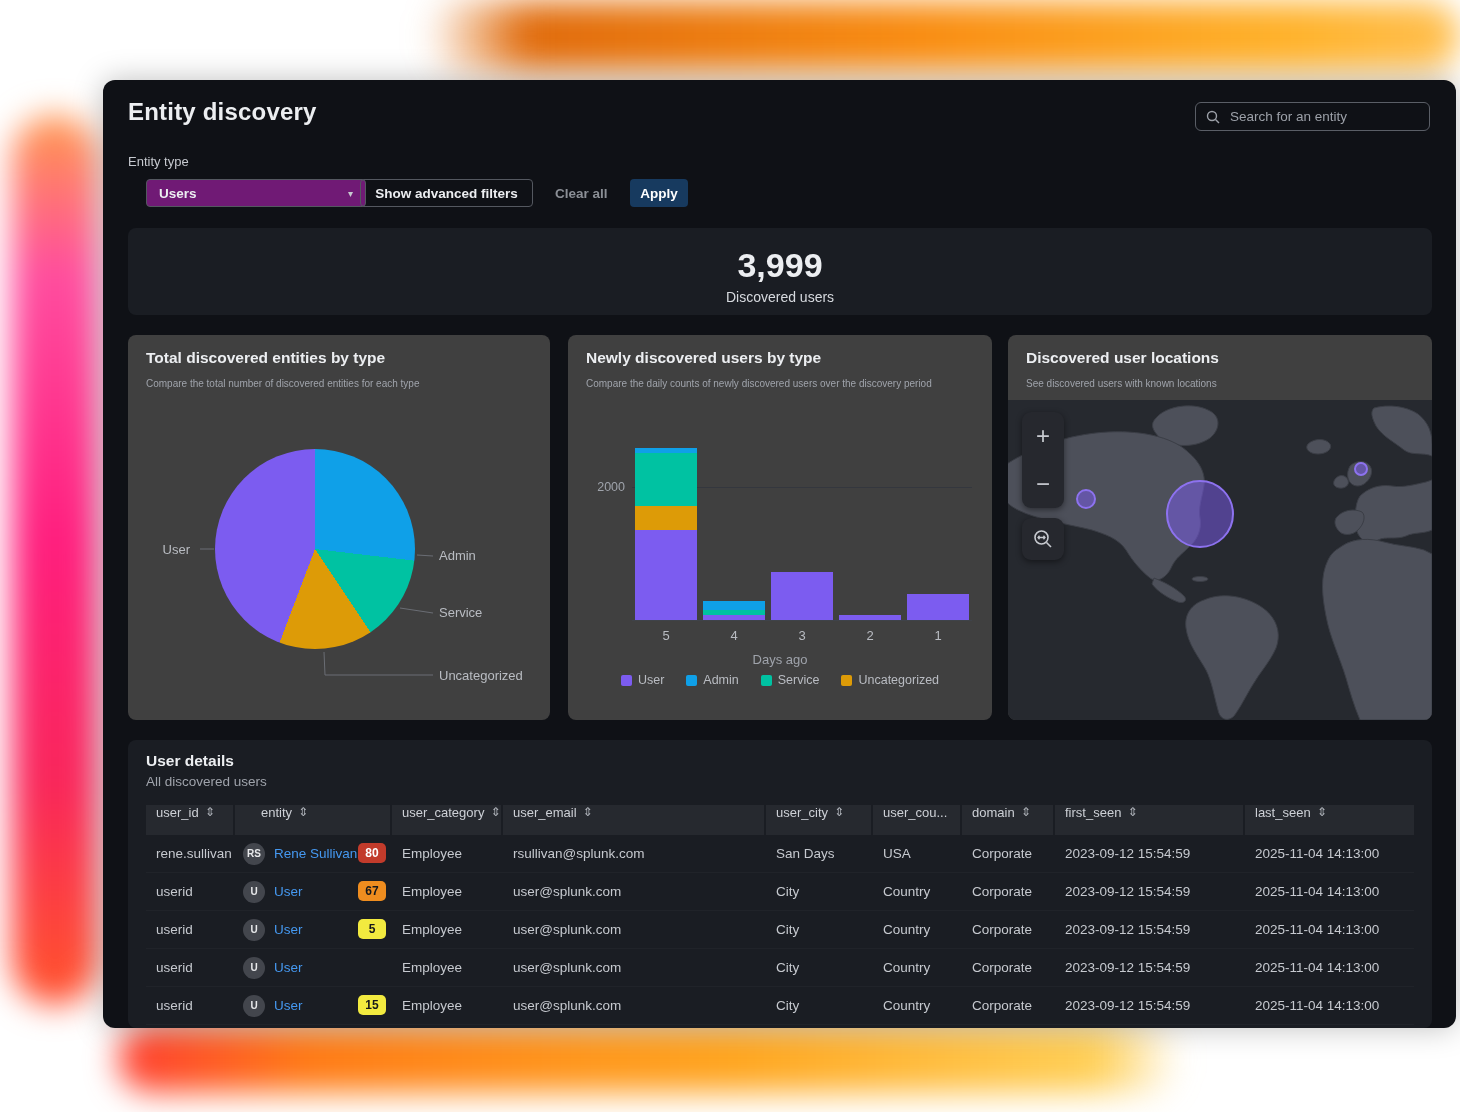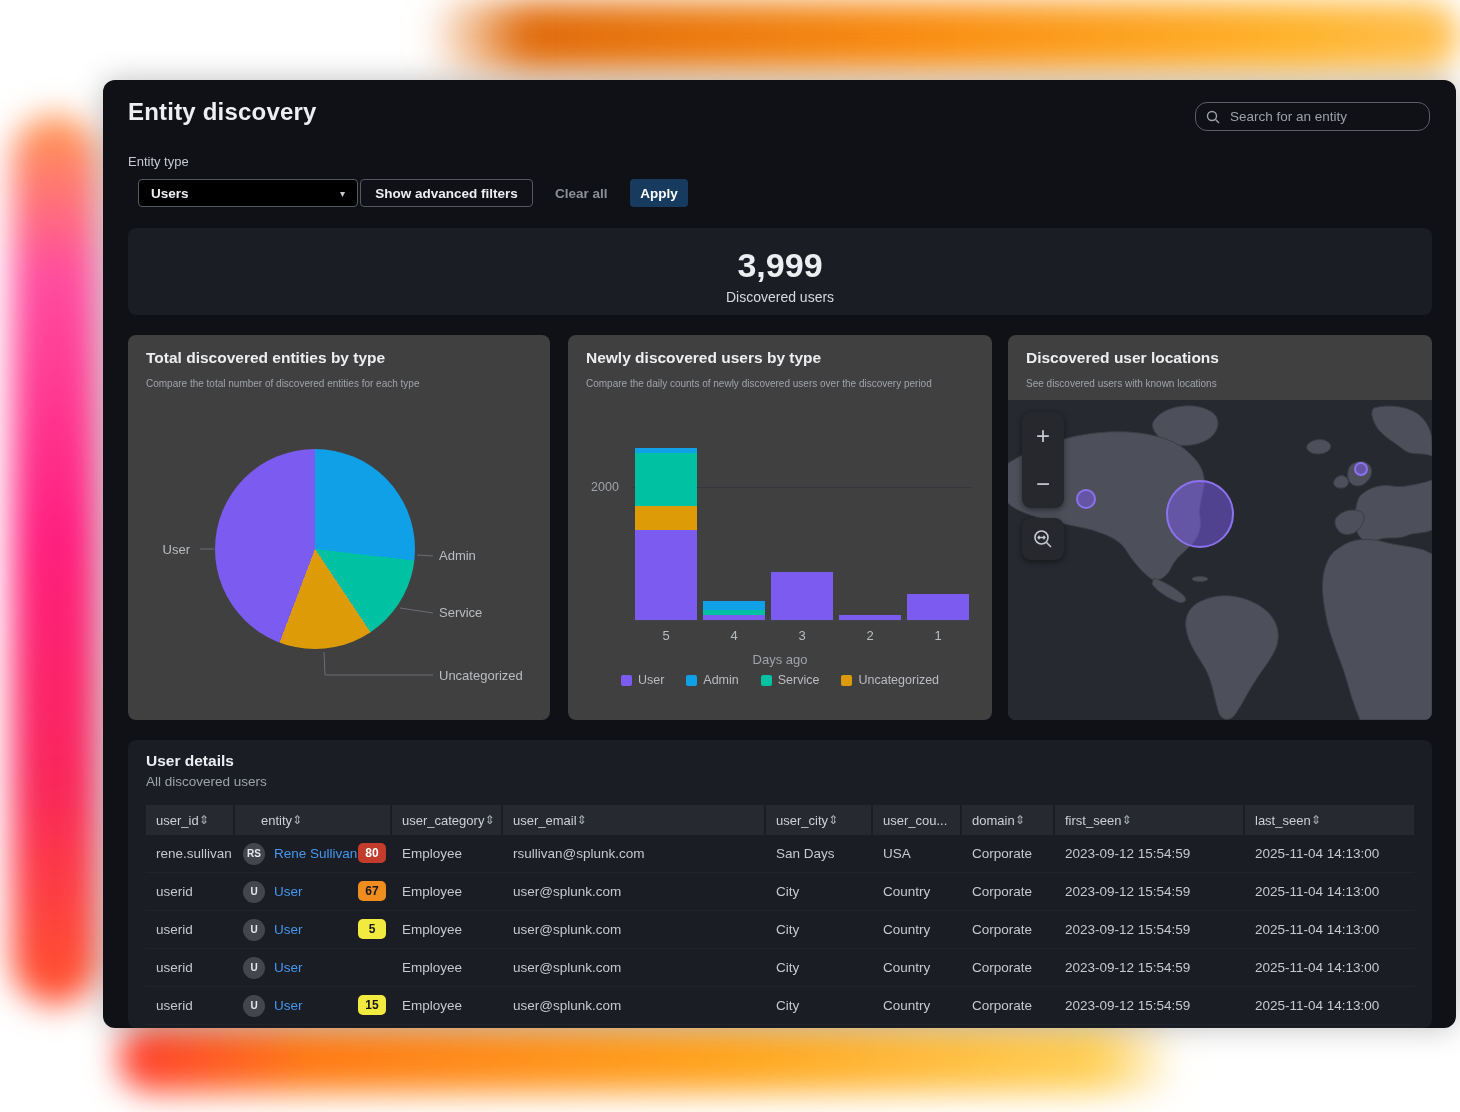--- a/index.html
+++ b/index.html
@@ -11,29 +11,29 @@
     background:linear-gradient(180deg,#ff9a4d 0%,#ff4d9f 18%,#ff1f7e 48%,#f9275b 75%,#ff5030 97%);}
   .glow-top{left:425px;top:2px;width:1035px;height:68px;border-radius:40px;
     background:linear-gradient(90deg,rgba(224,106,10,0) 0%,#e06a0a 10%,#f98c10 48%,#ffb22a 84%,#ffbf4f 100%);}
   .glow-bottom{left:118px;top:1026px;width:1062px;height:66px;border-radius:40px;
     background:linear-gradient(90deg,#ff3b30 0%,#ff7a14 18%,#ffa51e 58%,#ffcf55 92%,rgba(255,211,107,0) 100%);}
   
   .panel{position:absolute;left:103px;top:80px;width:1353px;height:948px;background:#0f1116;
     border-radius:12px;color:#eceef1;box-shadow:0 0 30px rgba(0,0,0,.25);}
   .abs{position:absolute;}
   .page-title{left:25px;top:18px;font-size:24px;font-weight:bold;letter-spacing:.2px;}
-  .search{left:1092px;top:22px;width:235px;height:29px;border:1px solid #5a5e66;border-radius:12px;
+  .search{left:1092px;top:22px;width:235px;height:29px;border:1px solid #5a5e66;border-radius:6px;
     display:flex;align-items:center;gap:8px;padding:0 10px;box-sizing:border-box;background:transparent;}
   .search input{flex:1;background:transparent;border:none;outline:none;color:#cfd2d8;font-size:13.5px;
     font-family:inherit;}
   .search input::placeholder{color:#9ca0a8;}
   .label{left:25px;top:74px;font-size:13px;color:#c6c9cf;}
   .ctl{height:28px;box-sizing:border-box;border-radius:4px;font-size:13.5px;font-weight:bold;
     display:flex;align-items:center;}
-  .dropdown{left:35px;top:99px;width:220px;border:1px solid #545860;background:#000000;
+  .dropdown{left:43px;top:99px;width:220px;border:1px solid #545860;background:#701a75;
     padding:0 12px;justify-content:space-between;cursor:pointer;}
   .caret{color:#c6c9cf;font-size:10px;}
   .btn-outline{left:257px;top:99px;width:173px;border:1px solid #545860;justify-content:center;cursor:pointer;}
   .link-clear{left:452px;top:99px;color:#8b8f96;cursor:pointer;}
   .btn-apply{left:527px;top:99px;width:58px;justify-content:center;color:#fff;cursor:pointer;}
   
   .stat{left:25px;top:148px;width:1304px;height:87px;background:#1a1d23;border-radius:8px;text-align:center;}
   .stat-value{font-size:34px;font-weight:bold;margin-top:18px;}
   .stat-label{font-size:14px;color:#d7dadf;margin-top:4px;}
   
@@ -41,21 +41,21 @@
   .card h3{margin:0;position:absolute;left:18px;top:14px;font-size:15.5px;font-weight:bold;}
   .card .sub{position:absolute;left:18px;top:38px;right:16px;font-size:10px;line-height:21px;color:#9fa3ab;}
   #card-pie{left:25px;width:422px;}
   #card-bar{left:465px;width:424px;}
   #card-map{left:905px;width:424px;}
   
   .pie{left:87px;top:114px;width:200px;height:200px;border-radius:50%;}
   .pie-label{position:absolute;font-size:13px;color:#b9bcc2;}
   .pie-lines{left:0;top:0;pointer-events:none;}
   
-  .ytick{left:17px;top:145px;width:40px;text-align:center;font-size:12.5px;color:#9fa3ab;}
+  .ytick{left:17px;top:145px;width:40px;text-align:right;font-size:12.5px;color:#9fa3ab;}
   .gridline{left:64px;top:152px;width:340px;height:1px;background:#34373e;}
   .baseline{left:64px;top:285px;width:340px;height:1px;background:#3f434a;}
   .bar-seg{position:absolute;}
   .xtick{position:absolute;top:293px;width:68px;text-align:center;font-size:13px;color:#b9bcc2;}
   .xlabel{left:0;top:317px;width:424px;text-align:center;font-size:13px;color:#9fa3ab;}
   .legend{left:0;top:338px;width:424px;display:flex;justify-content:center;gap:22px;}
   .legend-item{display:flex;align-items:center;gap:6px;font-size:12.5px;color:#b9bcc2;}
   .swatch{width:11px;height:11px;border-radius:2px;display:inline-block;}
   
   .map-area{left:0;top:65px;width:424px;height:320px;background:#26292f;border-radius:0 0 8px 8px;overflow:hidden;}
@@ -67,21 +67,21 @@
   .map-ctl-pill{left:14px;top:12px;width:42px;height:96px;}
   .map-ctl-sq{left:14px;top:118px;width:42px;height:42px;}
   .map-btn{width:42px;height:42px;display:flex;align-items:center;justify-content:center;
     font-size:24px;cursor:pointer;color:#c7cad0;}
   
   #card-table{position:absolute;left:25px;top:660px;width:1304px;height:288px;background:#1a1d23;border-radius:8px;}
   #card-table h3{margin:0;position:absolute;left:18px;top:12px;font-size:15.5px;font-weight:bold;}
   #card-table .sub{position:absolute;left:18px;top:34px;font-size:13.5px;color:#9fa3ab;}
   .tbl{position:absolute;left:18px;top:65px;width:1268px;}
   .thead{display:flex;height:30px;background:#26292f;}
-  .th{box-sizing:border-box;display:flex;align-items:center;padding-left:10px;font-size:13px;
+  .th{box-sizing:border-box;display:flex;gap:6px;padding-left:10px;font-size:13px;
     color:#cdd0d6;border-right:2px solid #1a1d23;cursor:pointer;white-space:nowrap;overflow:hidden;}
   .th:last-child{border-right:none;}
   .sort{font-size:12px;color:#aeb2b9;}
   .tr{display:flex;height:37px;border-bottom:1px solid #202329;}
   .td{box-sizing:border-box;display:flex;align-items:center;padding-left:10px;font-size:13.5px;
     color:#c6c9cf;white-space:nowrap;overflow:hidden;}
   .c0{width:89px}.c1{width:157px;position:relative;padding-left:8px;}
   .c2{width:111px}.c3{width:263px}.c4{width:107px}.c5{width:89px}.c6{width:93px}.c7{width:190px}.c8{width:169px}
   .th.c1{padding-left:26px;}
   .avatar{width:22px;height:22px;border-radius:50%;background:#43464d;color:#e8e9eb;font-size:10px;

